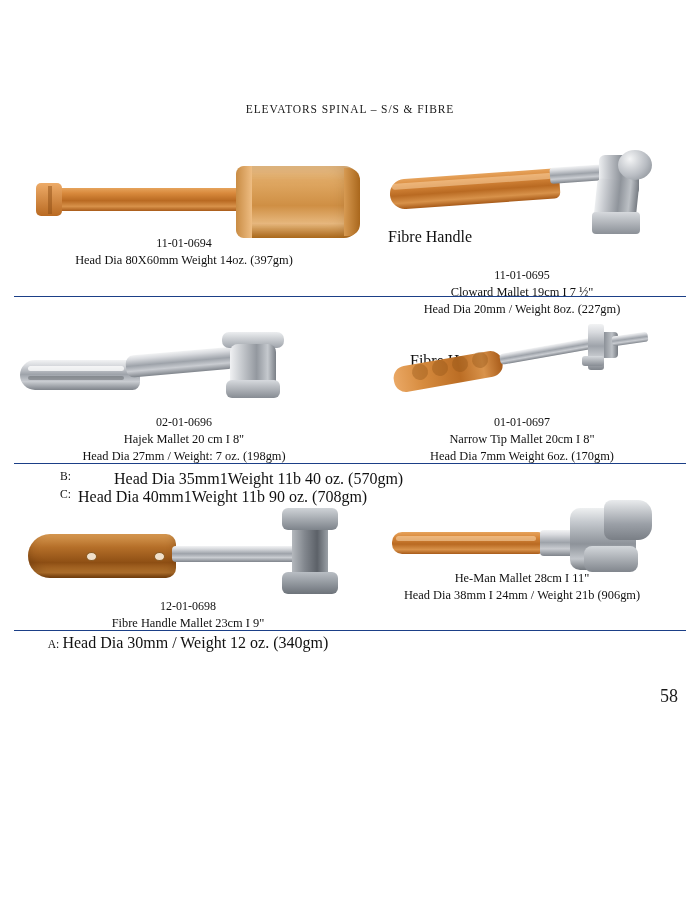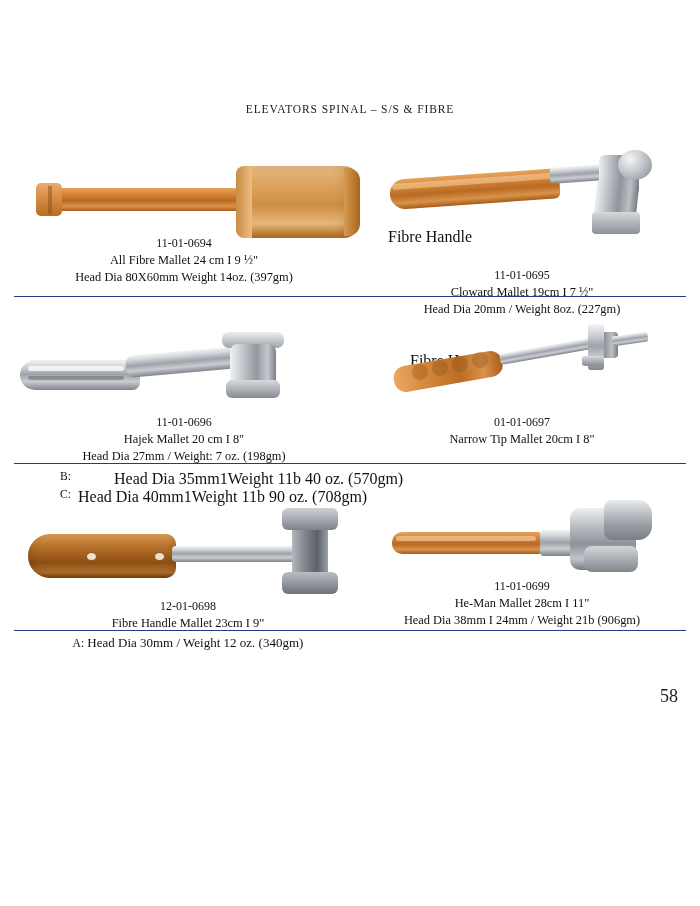--- a/index.html
+++ b/index.html
@@ -106,21 +106,20 @@
 
       <div class="shape wood" style="left:22px; top:38px; width:212px; height:23px; border-radius:6px;"></div>
       <div class="shape" style="left:22px; top:33px; width:26px; height:33px; border-radius:5px; background:linear-gradient(180deg,#edab68,#b96a22);"></div>
       <div class="shape" style="left:34px; top:36px; width:4px; height:28px; background:#8d4d14; opacity:.5;"></div>
 
       <div class="shape" style="left:222px; top:16px; width:122px; height:72px; border-radius:10px 14px 14px 10px; background:linear-gradient(180deg,#f0c894 0%,#e0a964 20%,#cf8f44 55%,#e7b87e 80%,#b4701f 100%); box-shadow:inset -10px 0 16px rgba(120,70,15,.35);"></div>
       <div class="shape" style="left:222px; top:16px; width:16px; height:72px; border-radius:8px 0 0 8px; background:linear-gradient(90deg,#c98c44,#eebd83);"></div>
       <div class="shape" style="left:330px; top:18px; width:16px; height:68px; border-radius:0 12px 12px 0; background:linear-gradient(90deg,#d79a52,#a9671c);"></div>
     </div>
     <div class="caption code">11-01-0694</div>
-    <div class="caption">All Fibre Mallet 24 cm I 9 ½"</div>
     <div class="caption">Head Dia 80X60mm Weight 14oz. (397gm)</div>
   </div>
 
   <div class="cell" style="left:352px; top:150px; width:340px;">
     <div class="fig" style="height:85px;">
 
       <div class="shape wood" style="left:38px; top:30px; width:170px; height:30px; border-radius:15px 6px 6px 15px; transform:rotate(-4deg); transform-origin:left center;"></div>
       <div class="shape" style="left:40px; top:34px; width:160px; height:6px; background:rgba(255,225,185,.45); border-radius:4px; transform:rotate(-4deg); transform-origin:left center;"></div>
 
       <div class="shape steel" style="left:198px; top:18px; width:62px; height:16px; border-radius:3px; transform:rotate(-4deg); transform-origin:left center;"></div>
@@ -143,21 +142,21 @@
 
       <div class="shape steel" style="left:6px; top:40px; width:120px; height:30px; border-radius:16px 8px 8px 16px;"></div>
       <div class="shape" style="left:14px; top:46px; width:96px; height:5px; background:rgba(255,255,255,.75); border-radius:3px;"></div>
       <div class="shape" style="left:14px; top:56px; width:96px; height:4px; background:rgba(90,95,100,.45); border-radius:3px;"></div>
       <div class="shape steel" style="left:112px; top:36px; width:110px; height:22px; border-radius:8px; transform:rotate(-5deg); transform-origin:left center;"></div>
 
       <div class="shape" style="left:208px; top:12px; width:62px; height:16px; border-radius:7px; background:linear-gradient(180deg,#eceef0,#9fa4ab);"></div>
       <div class="shape" style="left:216px; top:24px; width:46px; height:52px; border-radius:8px; background:linear-gradient(90deg,#f0f1f3 0%,#cfd2d6 20%,#93989f 58%,#c5c9ce 82%,#7a7f86 100%);"></div>
       <div class="shape" style="left:212px; top:60px; width:54px; height:18px; border-radius:6px; background:linear-gradient(180deg,#d7dade,#878c93);"></div>
     </div>
-    <div class="caption code" style="margin-top:12px;">11-01-0696</div>
+    <div class="caption code" style="margin-top:12px;">02-01-0696</div>
     <div class="caption">Hajek Mallet 20 cm I 8"</div>
     <div class="caption">Head Dia 27mm / Weight: 7 oz. (198gm)</div>
   </div>
 
   <div class="cell" style="left:352px; top:320px; width:340px;">
     <div class="note" style="left:58px; top:32px;">Fibre Handle</div>
     <div class="fig" style="height:82px;">
 
       <div class="shape wood-v" style="left:42px; top:48px; width:110px; height:26px; border-radius:12px; transform:rotate(-10deg); transform-origin:left center;"></div>
       <div class="shape" style="left:60px; top:44px; width:16px; height:16px; border-radius:50%; background:rgba(140,80,20,.35); transform:rotate(-10deg);"></div>
@@ -167,20 +166,21 @@
 
       <div class="shape steel" style="left:148px; top:34px; width:96px; height:11px; border-radius:4px; transform:rotate(-10deg); transform-origin:left center;"></div>
 
       <div class="shape steel-v" style="left:236px; top:12px; width:30px; height:26px; border-radius:4px;"></div>
       <div class="shape steel" style="left:236px; top:4px; width:16px; height:46px; border-radius:3px;"></div>
       <div class="shape steel" style="left:260px; top:14px; width:36px; height:10px; border-radius:3px; transform:rotate(-8deg);"></div>
       <div class="shape" style="left:230px; top:36px; width:22px; height:10px; border-radius:3px; background:linear-gradient(180deg,#d6d9dd,#878c93);"></div>
     </div>
     <div class="caption code" style="margin-top:12px;">01-01-0697</div>
     <div class="caption">Narrow Tip Mallet 20cm I 8"</div>
+    <div class="caption">Head Dia 7mm Weight 6oz. (170gm)</div>
   </div>
 
   <div class="rule rule-2"></div>
 
   <div class="cell" style="left:14px; top:468px; width:348px;">
     <div style="position:relative; height:34px;">
       <span class="note-lbl" style="position:absolute; left:46px; top:2px;">B:</span>
       <span class="note" style="left:64px; top:2px;margin-left:36px;">Head Dia 35mm1Weight 11b 40 oz. (570gm)</span>
       <span class="note-lbl" style="position:absolute; left:46px; top:20px;">C:</span>
       <span class="note" style="left:64px; top:20px;">Head Dia 40mm1Weight 11b 90 oz. (708gm)</span>
@@ -194,37 +194,36 @@
       <div class="shape steel" style="left:158px; top:44px; width:132px; height:16px; border-radius:4px;"></div>
 
       <div class="shape" style="left:278px; top:14px; width:36px; height:76px; border-radius:8px; background:linear-gradient(90deg,#b4b8bd 0%,#82878e 35%,#5c6168 70%,#9aa0a6 100%);"></div>
       <div class="shape" style="left:268px; top:6px; width:56px; height:22px; border-radius:6px; background:linear-gradient(180deg,#cfd3d7,#7d838a);"></div>
       <div class="shape" style="left:268px; top:70px; width:56px; height:22px; border-radius:6px; background:linear-gradient(180deg,#b9bec4,#6d737a);"></div>
     </div>
     <div class="caption code" style="margin-top:18px;">12-01-0698</div>
     <div class="caption">Fibre Handle Mallet 23cm I 9"</div>
     <div class="caption" style="margin-top:2px;">
       <span class="note-lbl">A:</span>
-      <span style="font-size:13px;">Head Dia 30mm / Weight 12 oz. (340gm)</span>
+      <span style="font-size:16px;">Head Dia 30mm / Weight 12 oz. (340gm)</span>
     </div>
   </div>
 
   <div class="cell" style="left:352px; top:490px; width:340px;">
     <div class="fig" style="height:80px;">
 
       <div class="shape wood" style="left:40px; top:42px; width:150px; height:22px; border-radius:10px 4px 4px 10px;"></div>
       <div class="shape" style="left:44px; top:46px; width:140px; height:5px; background:rgba(255,225,185,.5); border-radius:3px;"></div>
 
       <div class="shape steel" style="left:188px; top:40px; width:38px; height:26px; border-radius:4px;"></div>
 
       <div class="shape" style="left:218px; top:18px; width:66px; height:62px; border-radius:10px; background:linear-gradient(180deg,#eef0f1 0%,#c6cacf 22%,#8e939a 58%,#c2c6cb 82%,#74797f 100%);"></div>
       <div class="shape" style="left:252px; top:10px; width:48px; height:40px; border-radius:8px 14px 14px 8px; background:linear-gradient(180deg,#e9ebed,#9ba0a7 60%,#7a7f86);"></div>
       <div class="shape" style="left:232px; top:56px; width:54px; height:26px; border-radius:8px; background:linear-gradient(180deg,#d3d7db,#81868d);"></div>
     </div>
-    <div class="caption code" style="margin-top:8px;">11-01-0699</div>
     <div class="caption">He-Man Mallet 28cm I 11"</div>
     <div class="caption">Head Dia 38mm I 24mm / Weight 21b (906gm)</div>
   </div>
 
   <div class="rule rule-3"></div>
 
   <div class="page-num">58</div>
 </div>
 
 </body></html>

